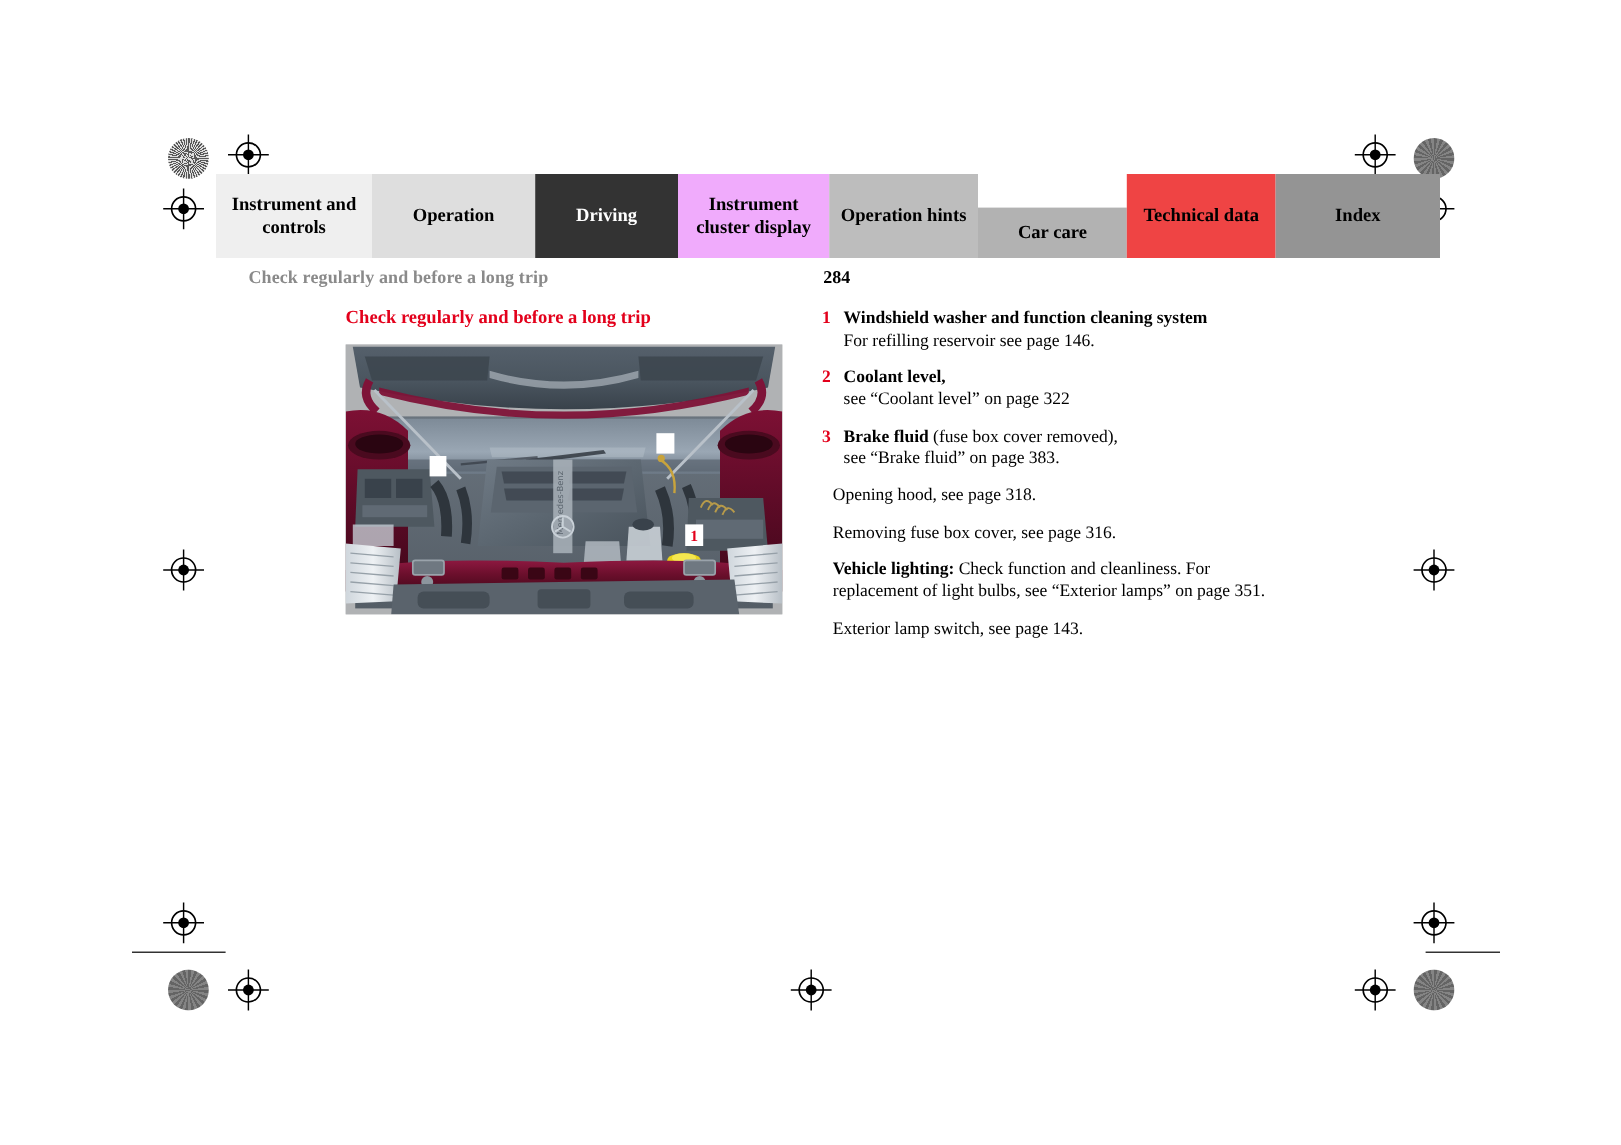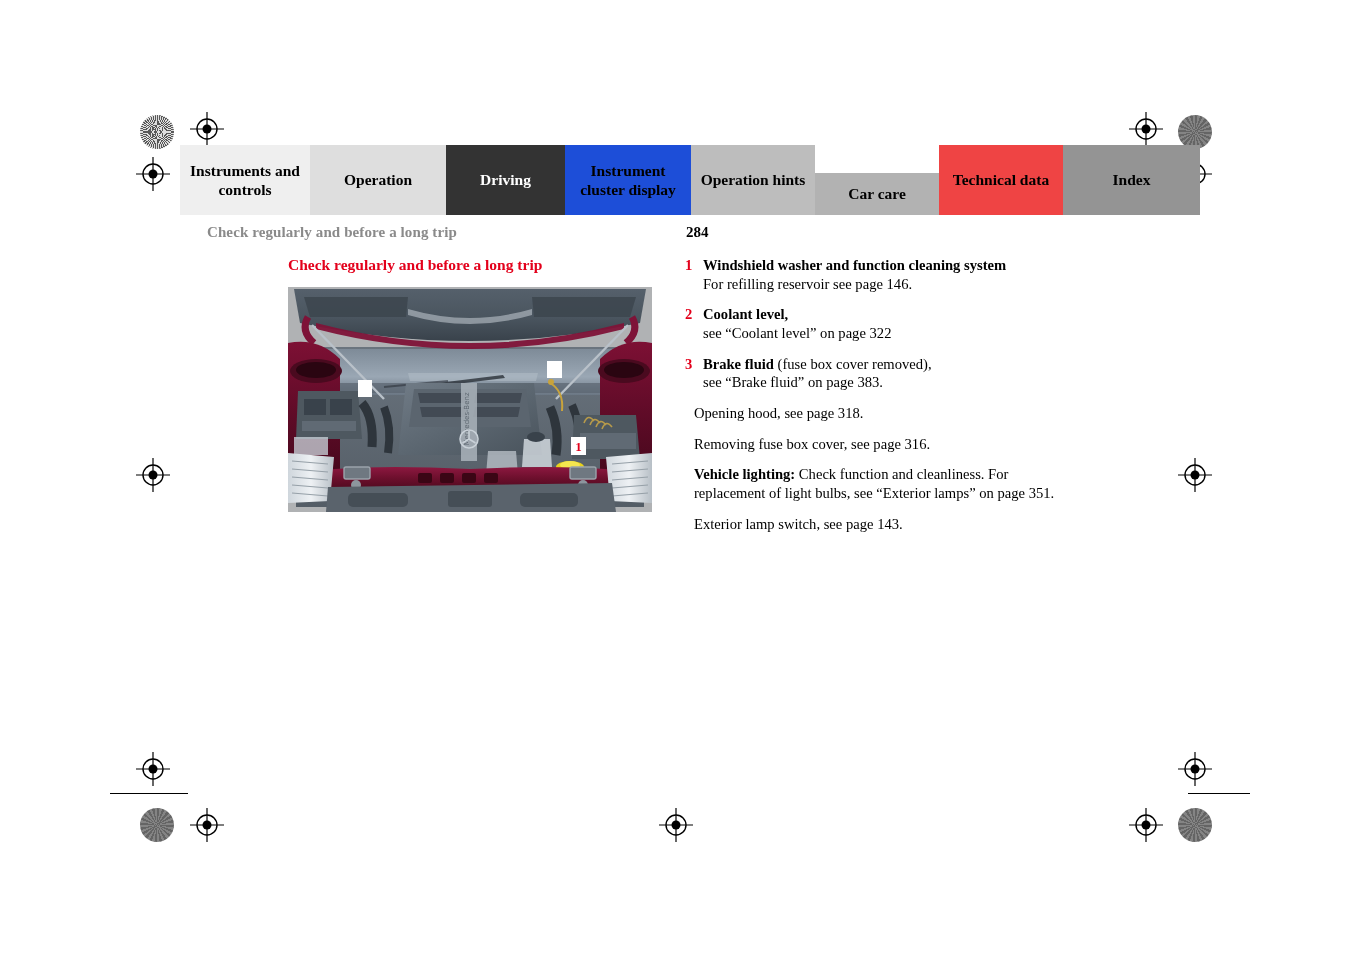--- a/index.html
+++ b/index.html
@@ -199,24 +199,24 @@
 <div class="regmark crosshair" style="left:1129px;top:808px;">
   <svg viewBox="0 0 34 34">
       <circle cx="17" cy="17" r="10" fill="none" stroke="#000" stroke-width="1.4"></circle>
       <circle cx="17" cy="17" r="4.5" fill="#000"></circle>
       <line x1="17" y1="-10" x2="17" y2="48" stroke="#000" stroke-width="1.2"></line>
       <line x1="-14" y1="17" x2="48" y2="17" stroke="#000" stroke-width="1.2"></line>
     </svg>
 </div>
 
 <div class="tabbar" id="tabbar">
-    <div class="tab" style="background: rgb(239, 239, 239); width: 130px;">Instruments and controls</div>
+    <div class="tab" style="background: rgb(239, 239, 239); width: 130px;">Instrument and controls</div>
     <div class="tab" style="background: rgb(222, 222, 222); width: 136px;">Operation</div>
     <div class="tab active" style="background: rgb(51, 51, 51); width: 119px;">Driving</div>
-    <div class="tab" style="background: #1d4ed8; width: 126px;">Instrument cluster display</div>
+    <div class="tab" style="background: #f0abfc; width: 126px;">Instrument cluster display</div>
     <div class="tab" style="background: rgb(189, 189, 189); width: 124px;">Operation hints</div>
     <div class="tab" style="background: rgb(178, 178, 178); width: 124px; margin-top: 28px;">Car care</div>
     <div class="tab" style="background: #ef4444; width: 124px;">Technical data</div>
     <div class="tab" style="background: rgb(148, 148, 148); width: 137px;">Index</div>
   </div>
 
 <div class="runhead">Check regularly and before a long trip</div>
 <div class="pagenum">284</div>
 
 <div class="section-title">Check regularly and before a long trip</div>

